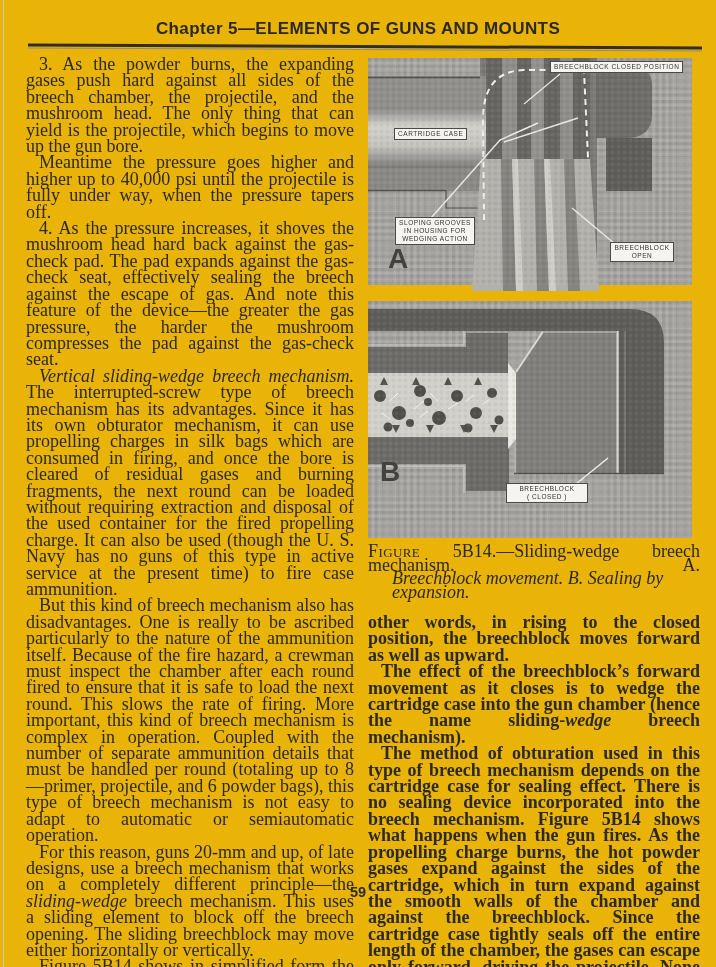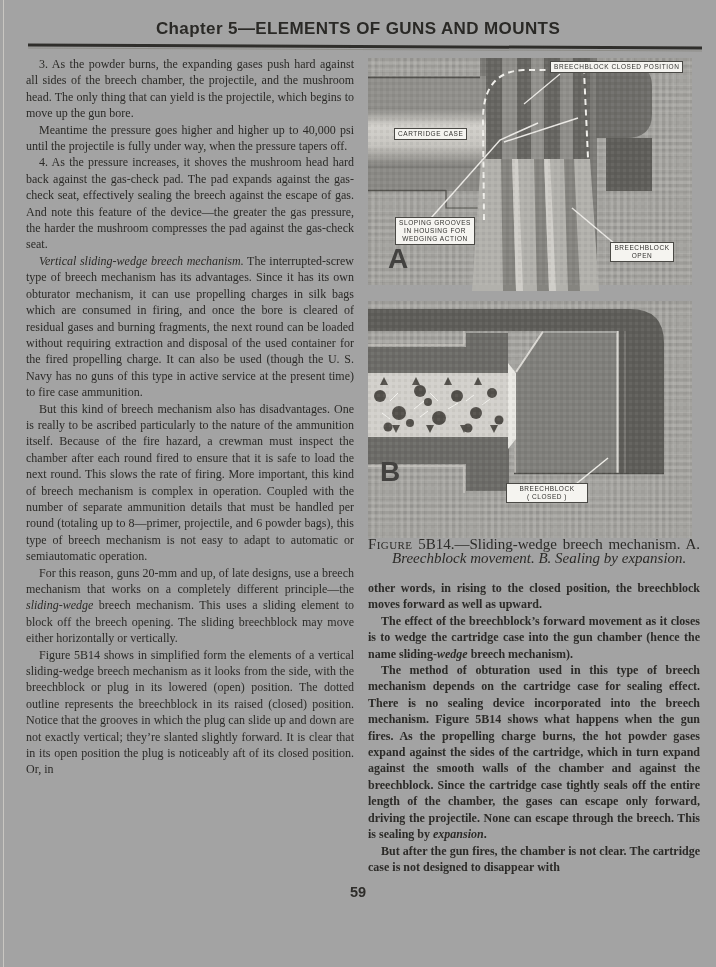--- a/index.html
+++ b/index.html
@@ -1,35 +1,35 @@
 <!DOCTYPE html>
 <html><head>
 <meta charset="utf-8">
 <style>
   html,body { margin:0; padding:0; background:#888; }
   .page {
     position:relative; width:716px; height:967px;
-    background:#a3a3a3; overflow:hidden;
+    background:#eab308; overflow:hidden;
     font-family:"Liberation Serif", serif; color:#2b2a27;
   }
   .scan-edge { position:absolute; left:3px; top:0; width:1px; height:967px; background:#c9c7c2; }
 
   .chapter-header {
     position:absolute; top:19px; left:0; width:716px; text-align:center;
     font-family:"Liberation Sans", sans-serif; font-weight:bold;
     font-size:17px; letter-spacing:0.4px; color:#2a2926;
   }
   .rule-thick { position:absolute; top:45px; left:28px; width:674px; height:2.5px; background:#2f2e2b; transform:rotate(0.25deg); }
   .rule-thin  { position:absolute; top:49px; left:28px; width:674px; height:1px; background:#8d8c87; transform:rotate(0.25deg); }
 
   .col-left  { position:absolute; left:26px;  top:56px; width:328px; }
   .col-right { position:absolute; left:368px; top:58px; width:332px; }
 
   p.para {
-    margin:0; font-size:12px; line-height:16.4px;
+    margin:0; font-size:18px; line-height:16.4px;
     text-align:justify; text-indent:13px; color:#2b2a27;
   }
   p.para.noindent { text-indent:0; }
   .italic { font-style:italic; }
   .caps { font-variant:small-caps; letter-spacing:0.4px; }
 
   .figure { position:relative; width:324px; }
   .figure svg { display:block; }
   #figure-a { height:233px; }
   #figure-b { height:237px; margin-top:10px; }
@@ -38,21 +38,21 @@
     position:absolute; background:#f5f4f0; border:1px solid #4a4945;
     font-family:"Liberation Sans", sans-serif; font-size:6.5px; line-height:8px;
     letter-spacing:0.55px; color:#33322f; padding:1px 3px; text-align:center;
     white-space:nowrap;
   }
   .fig-letter {
     position:absolute; font-family:"Liberation Sans", sans-serif;
     font-weight:bold; font-size:28px; color:#434240;
   }
 
-  .caption { font-size:15px; line-height:13.5px; color:#2b2a27; }
+  .caption { margin-top:7px; font-size:18px; line-height:13.5px; color:#2b2a27; }
   .caption-l1 { text-align:justify; text-align-last:justify; }
   .caption-l2 { padding-left:24px;font-style:italic; }
 
   .body-right { margin-top:15px;font-weight:bold; }
 
   .page-number {
     position:absolute; top:884px; left:0; width:716px; text-align:center;
     font-family:"Liberation Sans", sans-serif; font-weight:bold; font-size:14.5px; color:#2e2d2a;
   }
 </style>

